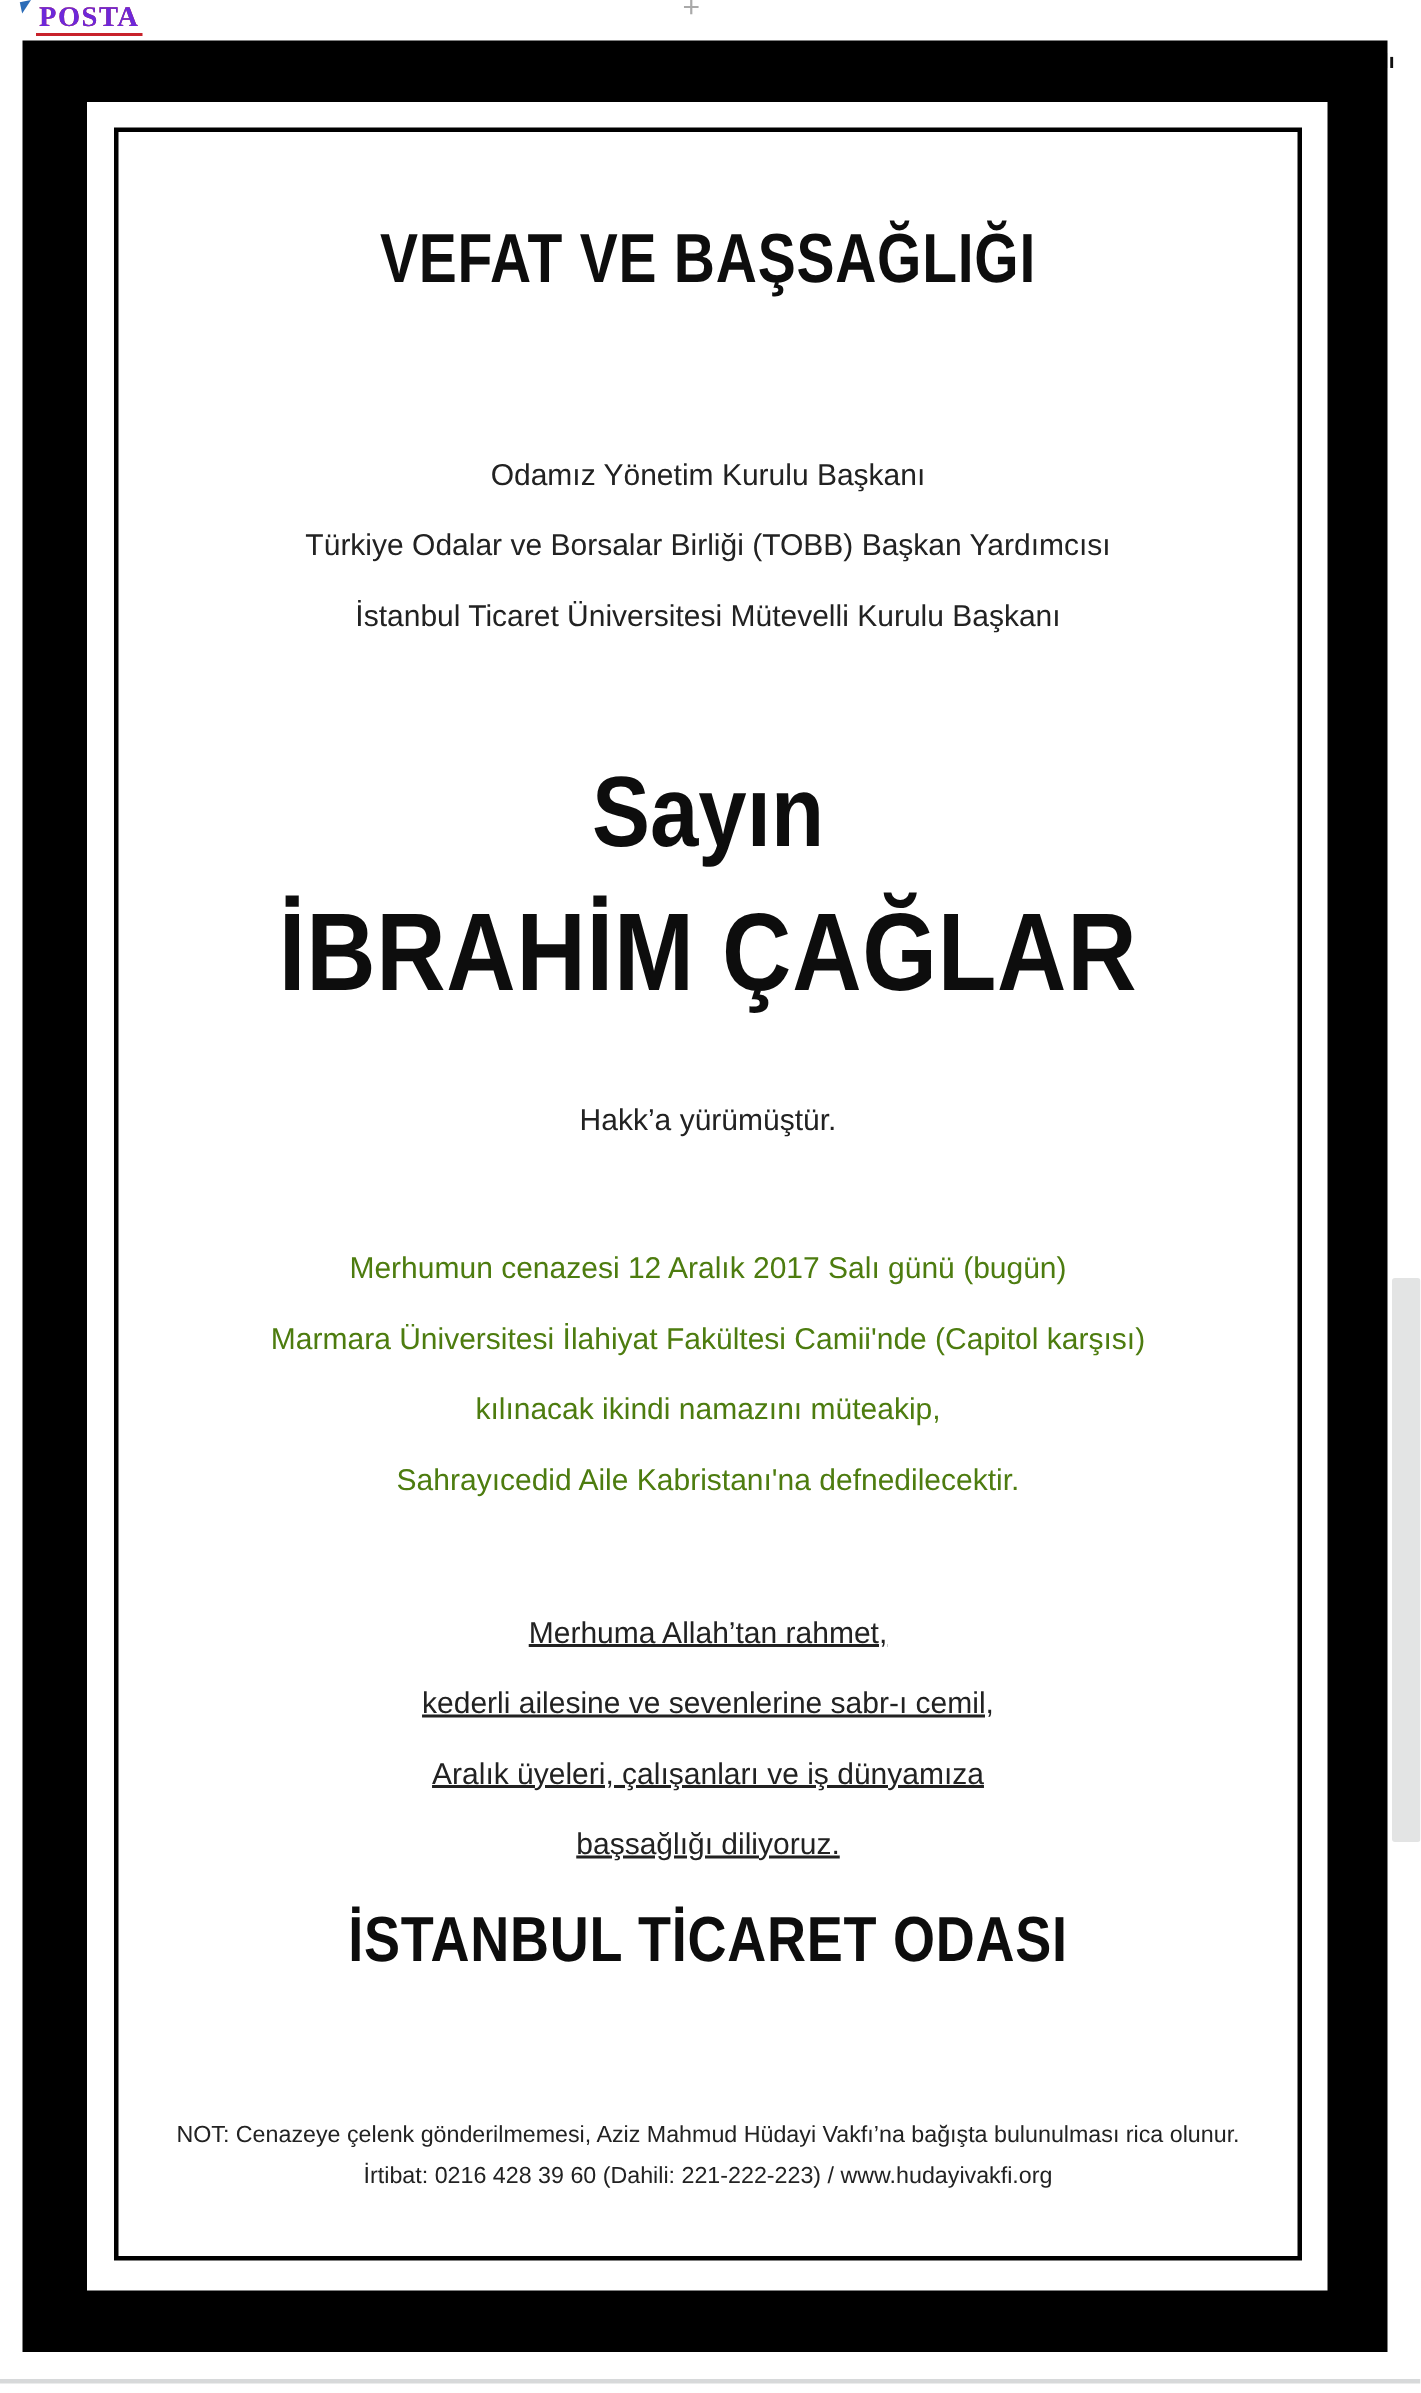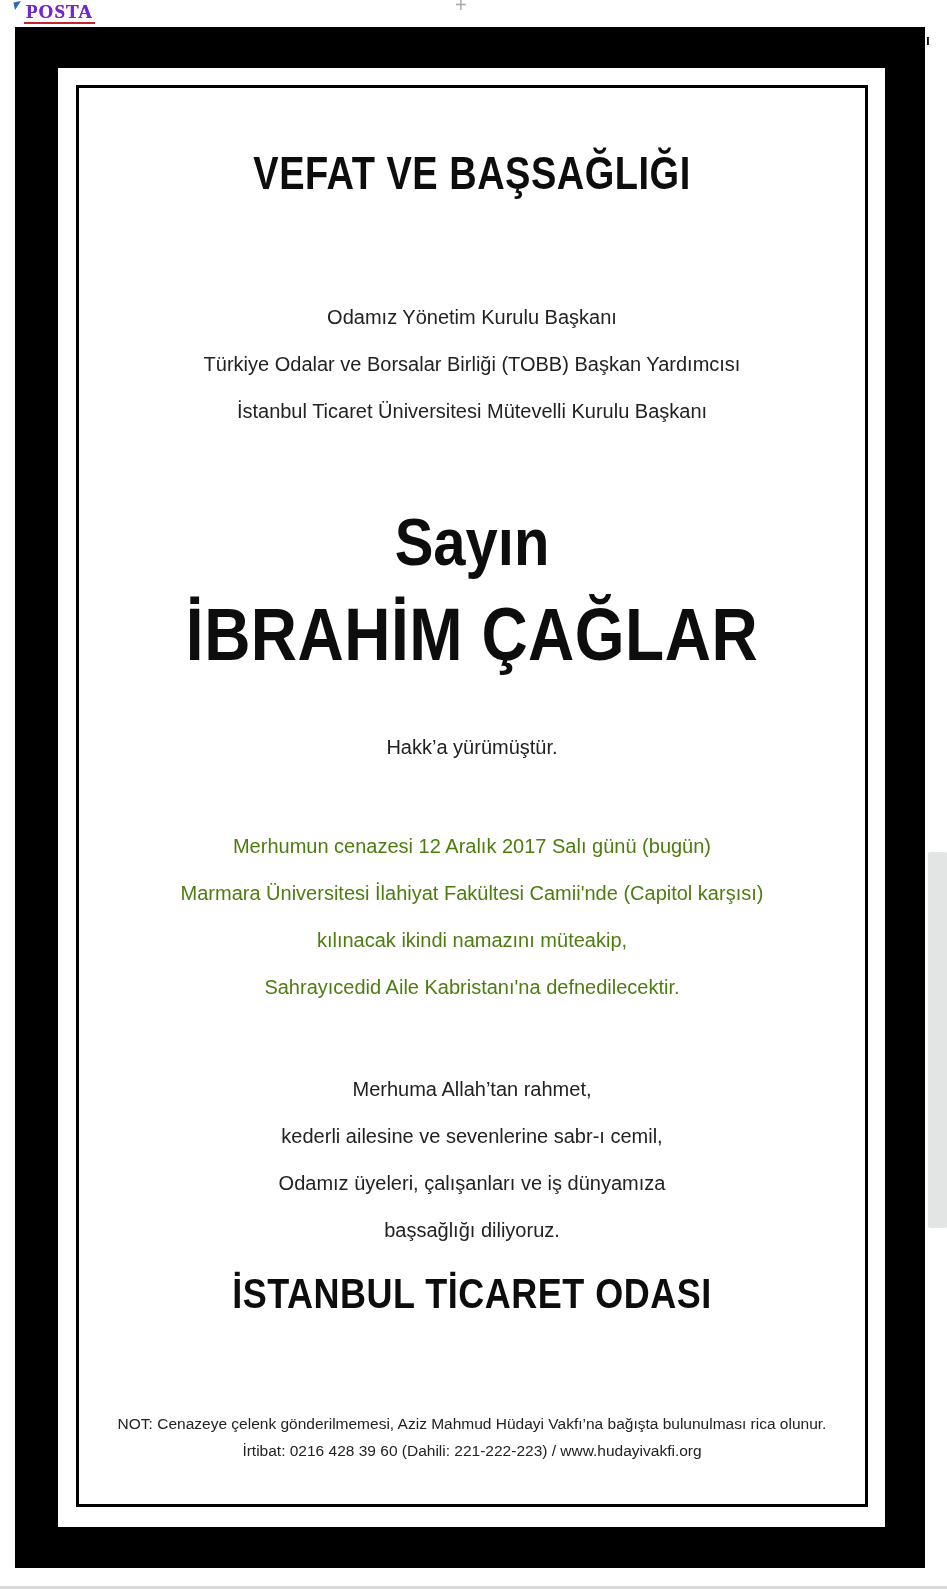--- a/index.html
+++ b/index.html
@@ -86,21 +86,21 @@
     transform:scaleY(1.15);
     transform-origin:center top;
   }
 
   .deceased-line { top:636px; font-size:20px; line-height:47px; color:#222; }
 
   .funeral { top:735px; font-size:20px; color:#4d7c0f; }
   .funeral .line { line-height:47px; }
 
   .condolence { top:978px; font-size:20px; color:#222; }
-  .condolence .line { line-height:47px; }
+  .condolence .line { line-height:47px;text-decoration:underline; }
 
   .signature {
     top:1176px;
     font-size:36px; font-weight:800; color:#0d0d0d;
     letter-spacing:0.5px; line-height:50px;
     transform:scaleY(1.18);
     transform-origin:center top;
   }
 
   .note-line    { top:1324px; font-size:15.5px; line-height:24px; color:#222; }
@@ -150,21 +150,21 @@
         <div class="centered funeral">
           <div class="line">Merhumun cenazesi 12 Aralık 2017 Salı günü (bugün)</div>
           <div class="line">Marmara Üniversitesi İlahiyat Fakültesi Camii'nde (Capitol karşısı)</div>
           <div class="line">kılınacak ikindi namazını müteakip,</div>
           <div class="line">Sahrayıcedid Aile Kabristanı'na defnedilecektir.</div>
         </div>
 
         <div class="centered condolence">
           <div class="line">Merhuma Allah’tan rahmet,</div>
           <div class="line">kederli ailesine ve sevenlerine sabr-ı cemil,</div>
-          <div class="line">Odamız üyeleri, çalışanları ve iş dünyamıza</div>
+          <div class="line">Aralık üyeleri, çalışanları ve iş dünyamıza</div>
           <div class="line">başsağlığı diliyoruz.</div>
         </div>
 
         <div class="centered signature">İSTANBUL TİCARET ODASI</div>
 
         <div class="centered note-line">NOT: Cenazeye çelenk gönderilmemesi, Aziz Mahmud Hüdayi Vakfı’na bağışta bulunulması rica olunur.</div>
         <div class="centered contact-line">İrtibat: 0216 428 39 60 (Dahili: 221-222-223) / www.hudayivakfi.org</div>
 
       </div>
     </div>

